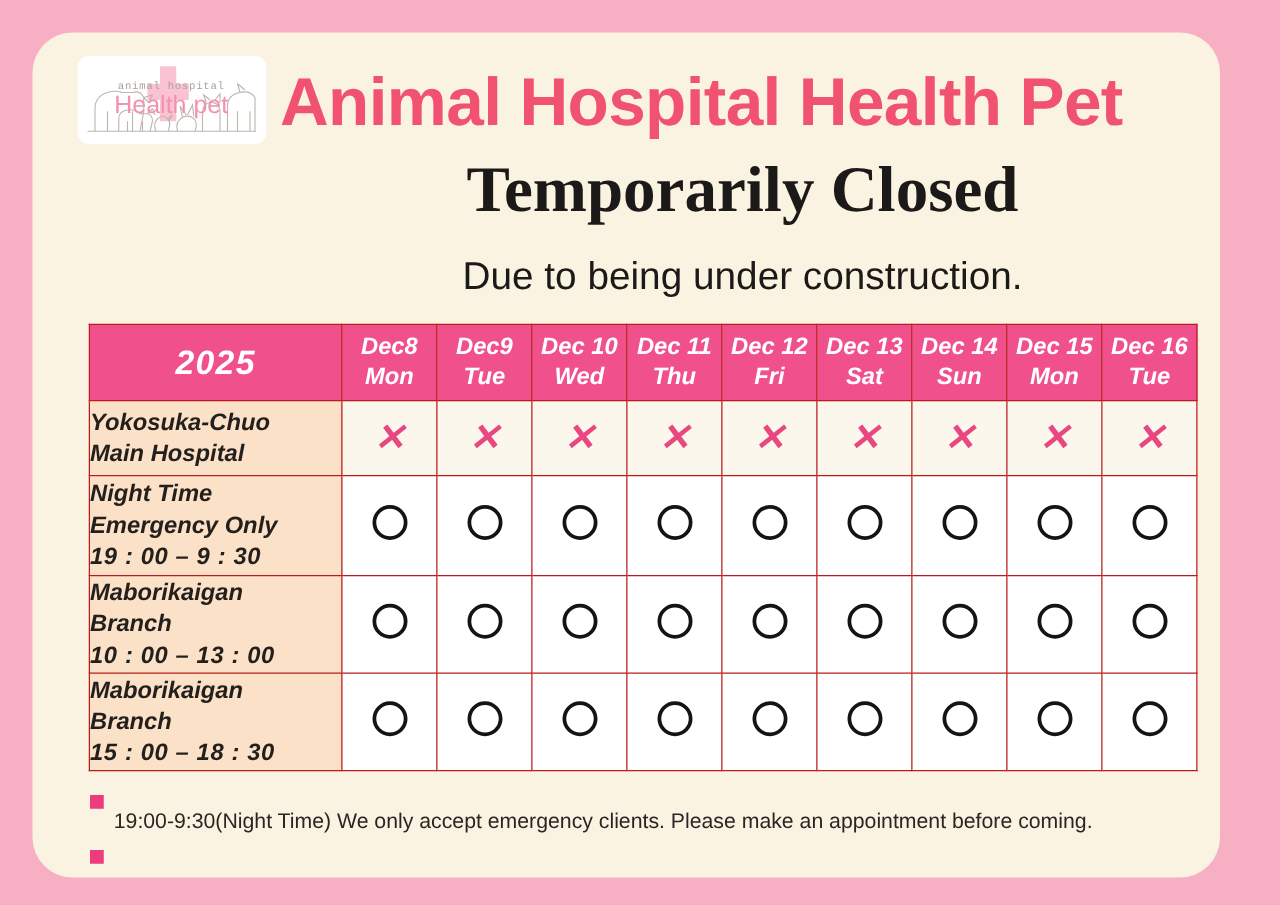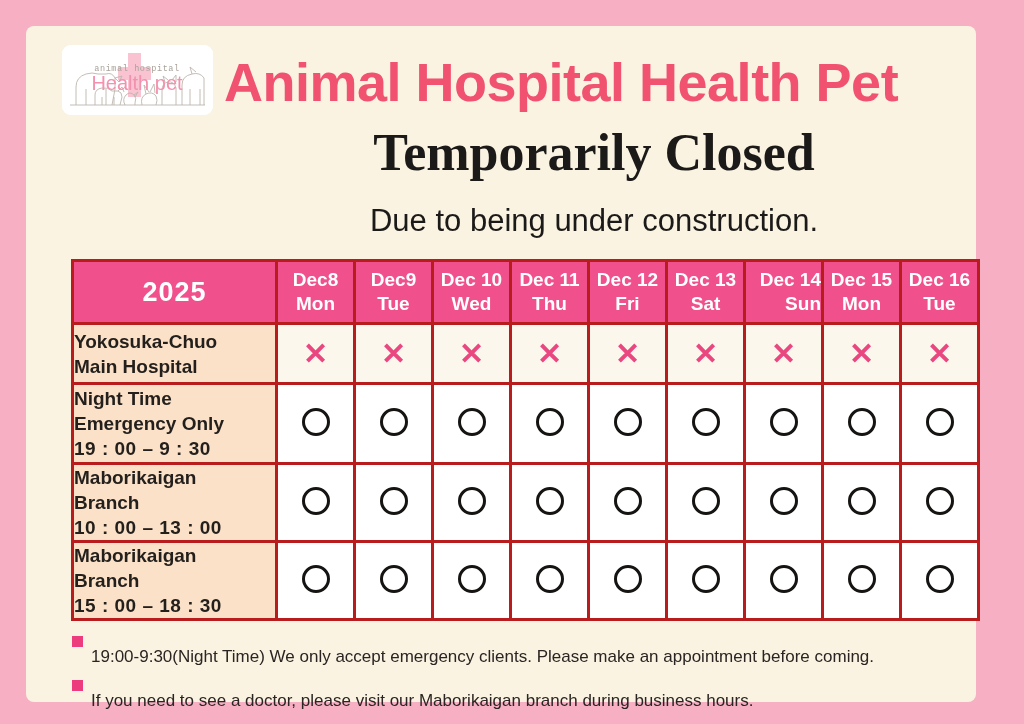--- a/index.html
+++ b/index.html
@@ -20,21 +20,21 @@
     background: #F7AFC4;
     box-sizing: border-box;
   }
   .panel {
     position: absolute;
     left: 26px;
     top: 26px;
     width: 950px;
     height: 676px;
     background: #FAF3E2;
-    border-radius: 8px;
+    border-radius: 32px;
     box-sizing: border-box;
   }
 
   
   .logo-box {
     position: absolute;
     left: 36px;
     top: 19px;
     width: 151px;
     height: 70px;
@@ -84,23 +84,24 @@
   
   .schedule {
     position: absolute;
     left: 45px;
     top: 233px;
     width: 879px;
     border-collapse: collapse;
     table-layout: fixed;
   }
   .schedule td, .schedule th {
-    border: 3px solid #b91c1c;
+    border: 1px solid #b91c1c;
     padding: 0;
     margin: 11px;
+    font-style: italic;
   }
   .hdr {
     background: #F0508C;
     color: #FFFFFF;
     height: 60px;
     text-align: center;
     vertical-align: middle;
     font-weight: bold;
     border-color: #F4A7C0;
   }
@@ -239,21 +240,21 @@
             <span class="d2">Thu</span>
           </th>
           <th class="hdr hdr-day" style="width:75px;">
             <span class="d1">Dec 12</span>
             <span class="d2">Fri</span>
           </th>
           <th class="hdr hdr-day" style="width:75px;">
             <span class="d1">Dec 13</span>
             <span class="d2">Sat</span>
           </th>
-          <th class="hdr hdr-day" style="width:75px;text-align:right;">
+          <th class="hdr hdr-day" style="width:75px;">
             <span class="d1">Dec 14</span>
             <span class="d2">Sun</span>
           </th>
           <th class="hdr hdr-day" style="width:75px;">
             <span class="d1">Dec 15</span>
             <span class="d2">Mon</span>
           </th>
           <th class="hdr hdr-day" style="width:75px;">
             <span class="d1">Dec 16</span>
             <span class="d2">Tue</span>
@@ -332,18 +333,17 @@
       </tbody>
     </table>
 
     <div class="notes">
       <div class="note">
         <span class="bullet"></span>
         <span class="note-text">19:00-9:30(Night Time)  We only accept emergency clients. Please make an appointment before coming.</span>
       </div>
       <div class="note">
         <span class="bullet"></span>
-        <span class="note-text">If you need to see a doctor, please visit our Maborikaigan branch during business hours.</span>
       </div>
     </div>
 
   </div>
 </div>
 
 </body></html>

